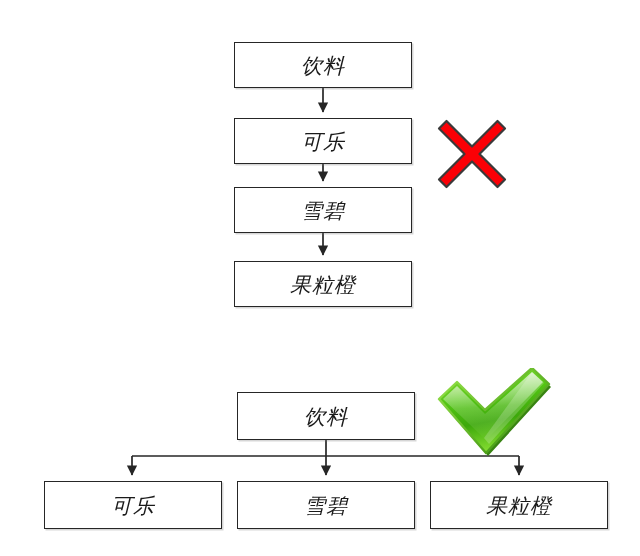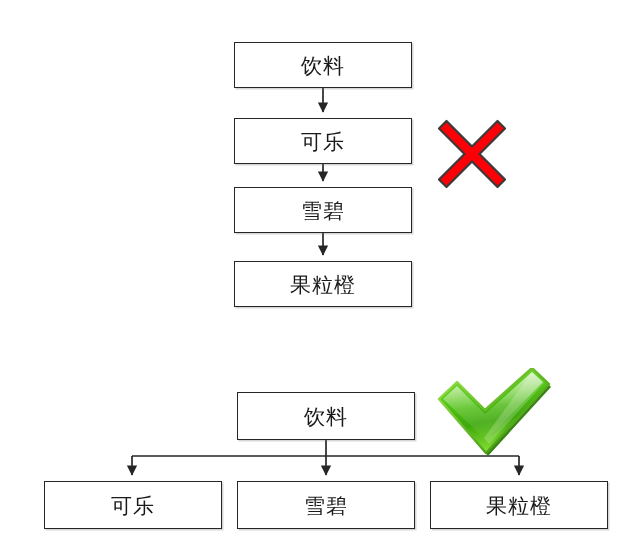--- a/index.html
+++ b/index.html
@@ -29,20 +29,21 @@
     background: #ffffff;
     border: 1.6px solid #262626;
     display: flex;
     align-items: center;
     justify-content: center;
     color: #1a1a1a;
     font-size: 21px;
     letter-spacing: 1px;
     line-height: 1;
     box-shadow: 1.5px 1.5px 0 rgba(120,120,120,0.30);
+    font-style: italic;
   }
 
   
   #node-top-1 { left: 234px; top: 42px;  width: 178px; height: 46px; }
   #node-top-2 { left: 234px; top: 118px; width: 178px; height: 46px; }
   #node-top-3 { left: 234px; top: 187px; width: 178px; height: 46px; }
   #node-top-4 { left: 234px; top: 261px; width: 178px; height: 46px; }
 
   
   #node-bot-root { left: 237px; top: 392px; width: 178px; height: 48px; }

